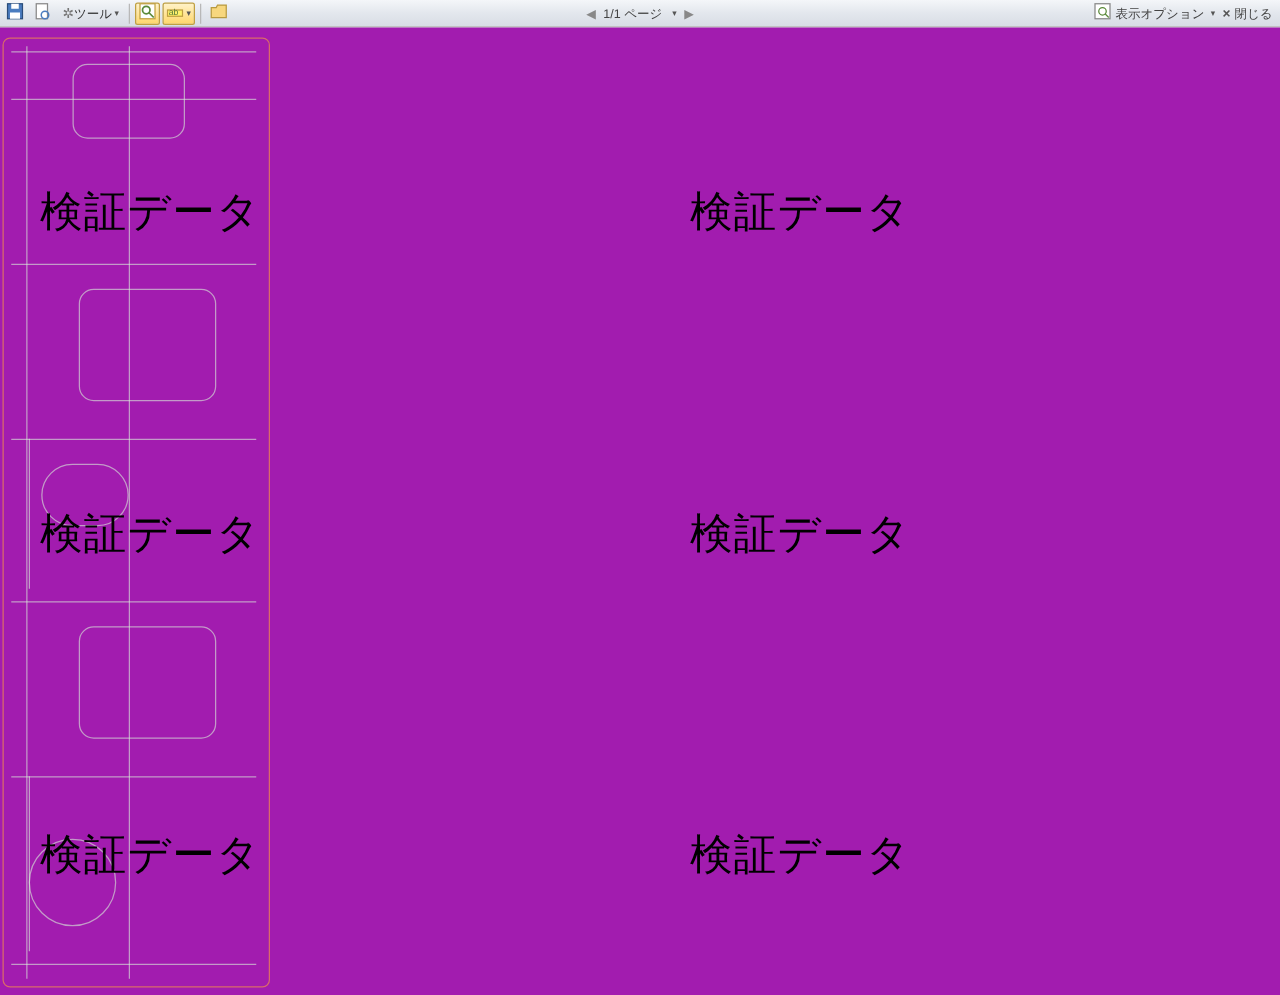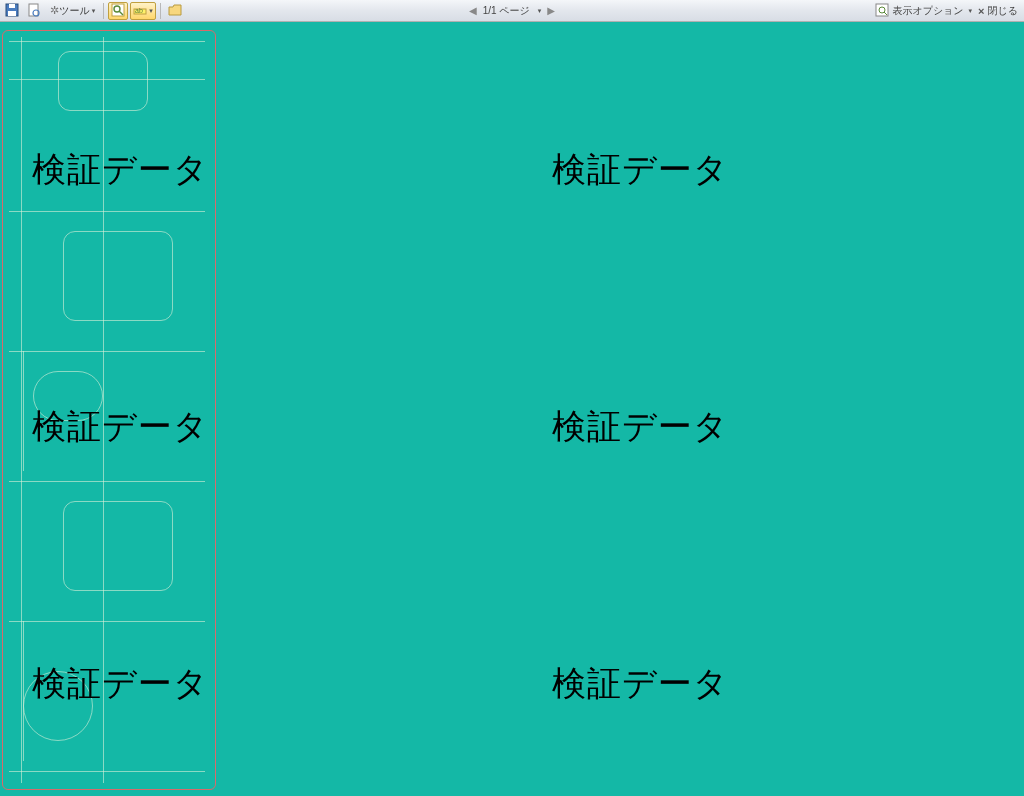--- a/index.html
+++ b/index.html
@@ -98,21 +98,21 @@
     }
     .close-link {
       display: flex;
       align-items: center;
       gap: 3px;
       cursor: pointer;
     }
     .preview-area {
       width: 100%;
       height: calc(100% - 22px);
-      background: #14b8a6;
+      background: #a21caf;
       position: relative;
       text-decoration: underline;
     }
     .selection-outline {
       position: absolute;
       top: 8px;
       left: 2px;
       width: 214px;
       height: 760px;
       border: 1px solid #d96a6a;

